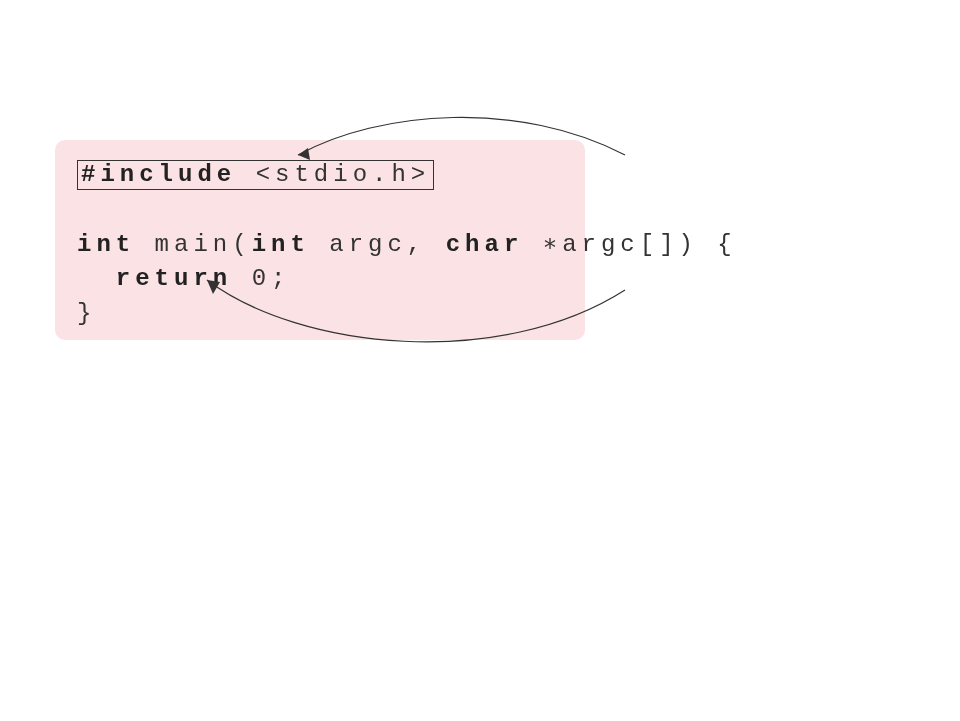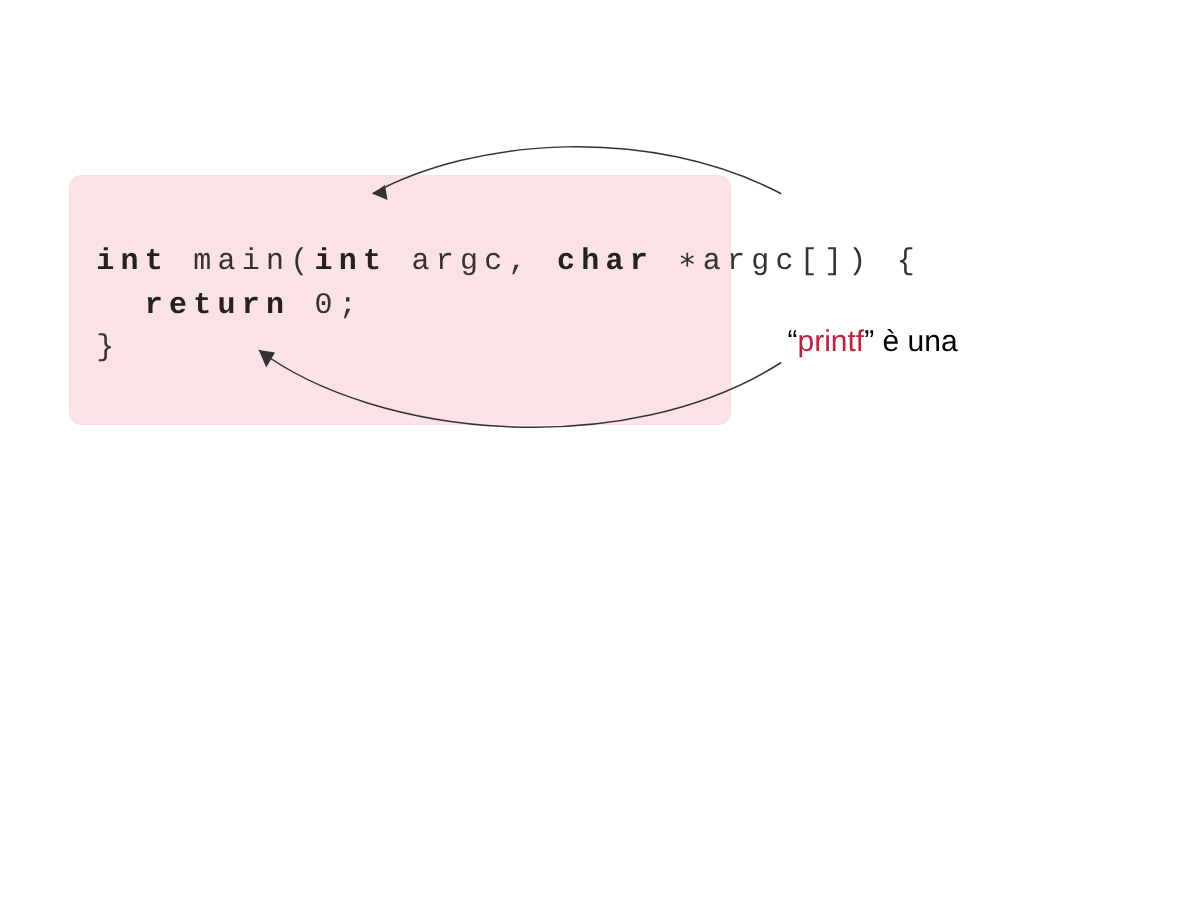--- a/index.html
+++ b/index.html
@@ -62,29 +62,29 @@
     width: 960px; height: 721px;
     pointer-events: none;
   }
 </style>
 </head>
 <body>
 
 <div class="container">
 
   <div class="codebox">
+    <div class="codeline"><span class="boxed"><span class="kw">#include</span> <span>&lt;stdio.h&gt;</span></span></div>
     <div class="codeline">&nbsp;</div>
     <div class="codeline"><span class="kw">int</span><span> main(</span><span class="kw">int</span><span> argc, </span><span class="kw">char</span><span> ∗argc[]) {</span></div>
     <div class="codeline">  <span class="kw">return</span><span> 0;</span></div>
     <div class="codeline">}</div>
   </div>
 
 
   <div class="annot annot2">
-    <div><span>“</span><span class="hl">printf</span><span>” è una</span></div>
   </div>
 
   <svg class="arrows">
 
     <path d="M 625 155 C 520 100, 380 110, 298 155" stroke="#333" stroke-width="1.2" fill="none"></path>
     <polygon points="298,155 308,148 310,160" fill="#333"></polygon>
 
     <path d="M 625 290 C 500 370, 300 350, 207 280" stroke="#333" stroke-width="1.2" fill="none"></path>
     <polygon points="207,280 220,282 213,294" fill="#333"></polygon>
   </svg>

